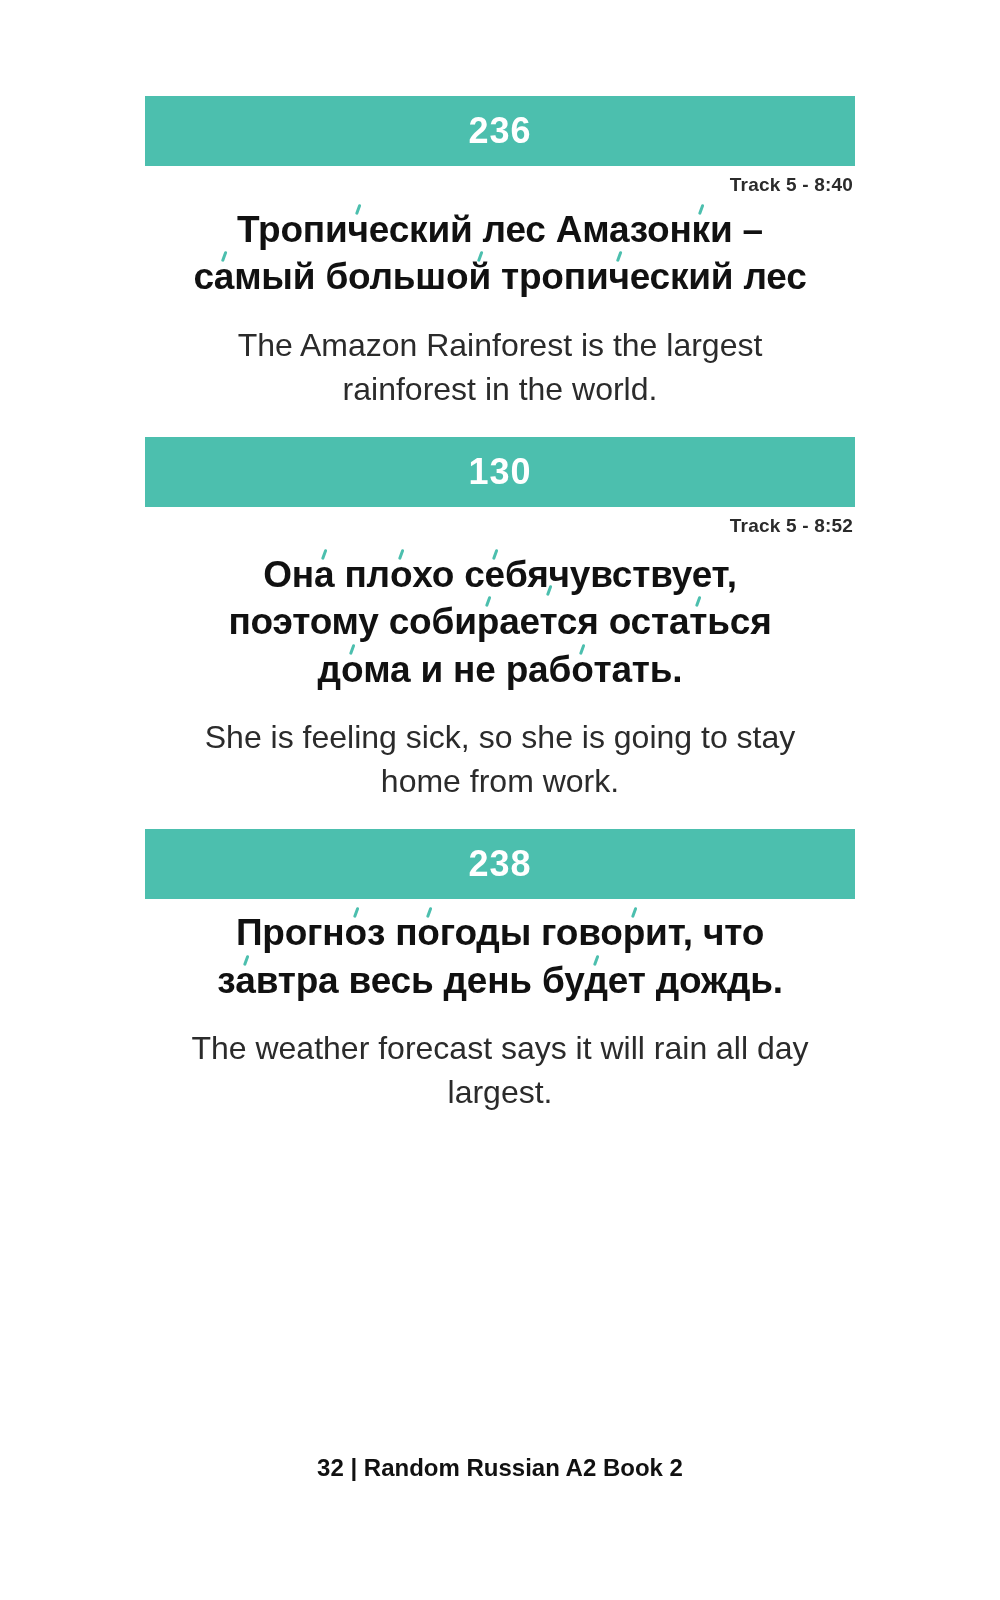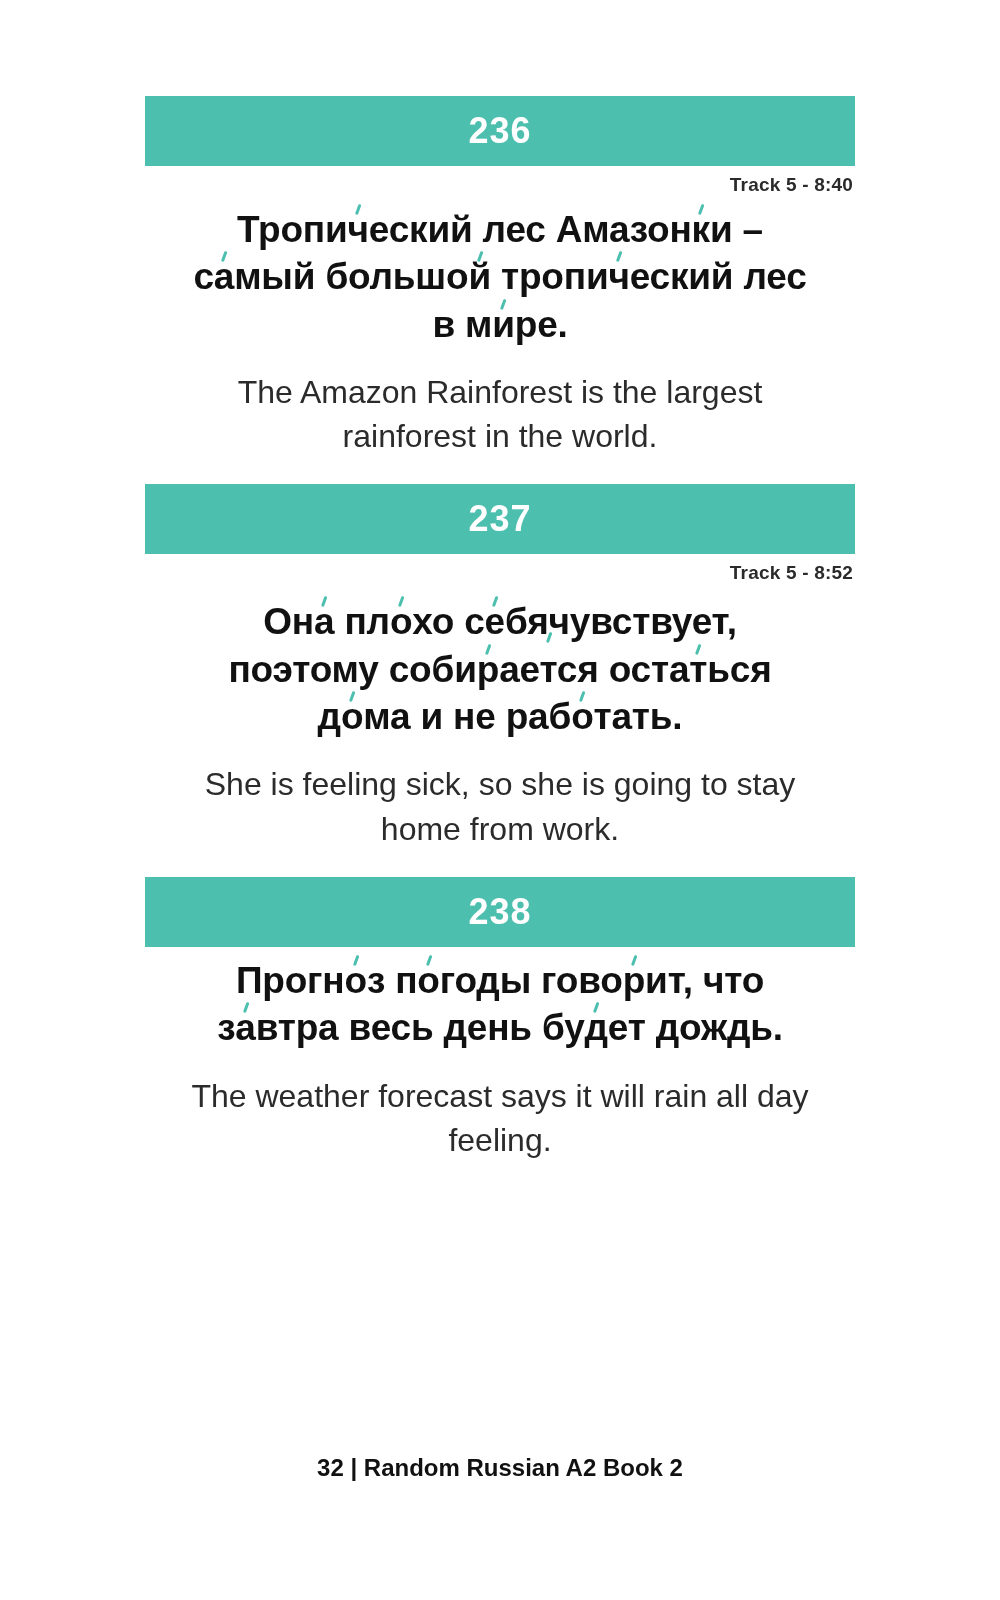--- a/index.html
+++ b/index.html
@@ -84,31 +84,30 @@
   <div class="content">
 
     <div class="entry entry-1">
       <div class="num-band">
         <span class="num">236</span>
       </div>
       <div class="track">Track 5 - 8:40</div>
       <div class="target">
         <div>Тропи<span style="position:relative;display:inline-block">ч<span style="position:absolute;left:50%;top:-0.06em;transform:translateX(-40%) rotate(20deg);width:0.09em;height:0.30em;border-radius:0.05em;background:#4cbfae;"></span></span>еский лес Амазон<span style="position:relative;display:inline-block">к<span style="position:absolute;left:50%;top:-0.06em;transform:translateX(-40%) rotate(20deg);width:0.09em;height:0.30em;border-radius:0.05em;background:#4cbfae;"></span></span>и –</div>
         <div>с<span style="position:relative;display:inline-block">а<span style="position:absolute;left:50%;top:-0.06em;transform:translateX(-40%) rotate(20deg);width:0.09em;height:0.30em;border-radius:0.05em;background:#4cbfae;"></span></span>мый большо<span style="position:relative;display:inline-block">й<span style="position:absolute;left:50%;top:-0.06em;transform:translateX(-40%) rotate(20deg);width:0.09em;height:0.30em;border-radius:0.05em;background:#4cbfae;"></span></span> тропи<span style="position:relative;display:inline-block">ч<span style="position:absolute;left:50%;top:-0.06em;transform:translateX(-40%) rotate(20deg);width:0.09em;height:0.30em;border-radius:0.05em;background:#4cbfae;"></span></span>еский лес</div>
-        <div>в м<span style="position:relative;display:inline-block">и<span style="position:absolute;left:50%;top:-0.06em;transform:translateX(-40%) rotate(20deg);width:0.09em;height:0.30em;border-radius:0.05em;background:#4cbfae;"></span></span>ре.</div>
       </div>
       <div class="translation">
         <div>The Amazon Rainforest is the largest</div>
         <div>rainforest in the world.</div>
       </div>
     </div>
 
     <div class="entry entry-2">
       <div class="num-band">
-        <span class="num">237</span>
+        <span class="num">130</span>
       </div>
       <div class="track">Track 5 - 8:52</div>
       <div class="target">
         <div>Он<span style="position:relative;display:inline-block">а<span style="position:absolute;left:50%;top:-0.06em;transform:translateX(-40%) rotate(20deg);width:0.09em;height:0.30em;border-radius:0.05em;background:#4cbfae;"></span></span> пл<span style="position:relative;display:inline-block">о<span style="position:absolute;left:50%;top:-0.06em;transform:translateX(-40%) rotate(20deg);width:0.09em;height:0.30em;border-radius:0.05em;background:#4cbfae;"></span></span>хо с<span style="position:relative;display:inline-block">е<span style="position:absolute;left:50%;top:-0.06em;transform:translateX(-40%) rotate(20deg);width:0.09em;height:0.30em;border-radius:0.05em;background:#4cbfae;"></span></span>бя<span style="position:relative;display:inline-block"> <span style="position:absolute;left:50%;top:-0.06em;transform:translateX(-40%) rotate(20deg);width:0.09em;height:0.30em;border-radius:0.05em;background:#4cbfae;"></span></span>чувствует,</div>
         <div>поэтому соби<span style="position:relative;display:inline-block">р<span style="position:absolute;left:50%;top:-0.06em;transform:translateX(-40%) rotate(20deg);width:0.09em;height:0.30em;border-radius:0.05em;background:#4cbfae;"></span></span>ается оста<span style="position:relative;display:inline-block">т<span style="position:absolute;left:50%;top:-0.06em;transform:translateX(-40%) rotate(20deg);width:0.09em;height:0.30em;border-radius:0.05em;background:#4cbfae;"></span></span>ься</div>
         <div>д<span style="position:relative;display:inline-block">о<span style="position:absolute;left:50%;top:-0.06em;transform:translateX(-40%) rotate(20deg);width:0.09em;height:0.30em;border-radius:0.05em;background:#4cbfae;"></span></span>ма и не раб<span style="position:relative;display:inline-block">о<span style="position:absolute;left:50%;top:-0.06em;transform:translateX(-40%) rotate(20deg);width:0.09em;height:0.30em;border-radius:0.05em;background:#4cbfae;"></span></span>тать.</div>
       </div>
       <div class="translation">
         <div>She is feeling sick, so she is going to stay</div>
         <div>home from work.</div>
@@ -118,21 +117,21 @@
     <div class="entry entry-3">
       <div class="num-band">
         <span class="num">238</span>
       </div>
       <div class="target">
         <div>Прогн<span style="position:relative;display:inline-block">о<span style="position:absolute;left:50%;top:-0.06em;transform:translateX(-40%) rotate(20deg);width:0.09em;height:0.30em;border-radius:0.05em;background:#4cbfae;"></span></span>з п<span style="position:relative;display:inline-block">о<span style="position:absolute;left:50%;top:-0.06em;transform:translateX(-40%) rotate(20deg);width:0.09em;height:0.30em;border-radius:0.05em;background:#4cbfae;"></span></span>годы гово<span style="position:relative;display:inline-block">р<span style="position:absolute;left:50%;top:-0.06em;transform:translateX(-40%) rotate(20deg);width:0.09em;height:0.30em;border-radius:0.05em;background:#4cbfae;"></span></span>ит, что</div>
         <div>з<span style="position:relative;display:inline-block">а<span style="position:absolute;left:50%;top:-0.06em;transform:translateX(-40%) rotate(20deg);width:0.09em;height:0.30em;border-radius:0.05em;background:#4cbfae;"></span></span>втра весь день бу<span style="position:relative;display:inline-block">д<span style="position:absolute;left:50%;top:-0.06em;transform:translateX(-40%) rotate(20deg);width:0.09em;height:0.30em;border-radius:0.05em;background:#4cbfae;"></span></span>ет дождь.</div>
       </div>
       <div class="translation">
         <div>The weather forecast says it will rain all day</div>
-        <div>feeling.</div>
+        <div>largest.</div>
       </div>
     </div>
 
   </div>
 
   <div class="footer">
     <span class="pg">32</span>
     <span class="sep">|</span>
     <span class="bk">Random Russian A2 Book 2</span>
   </div>

